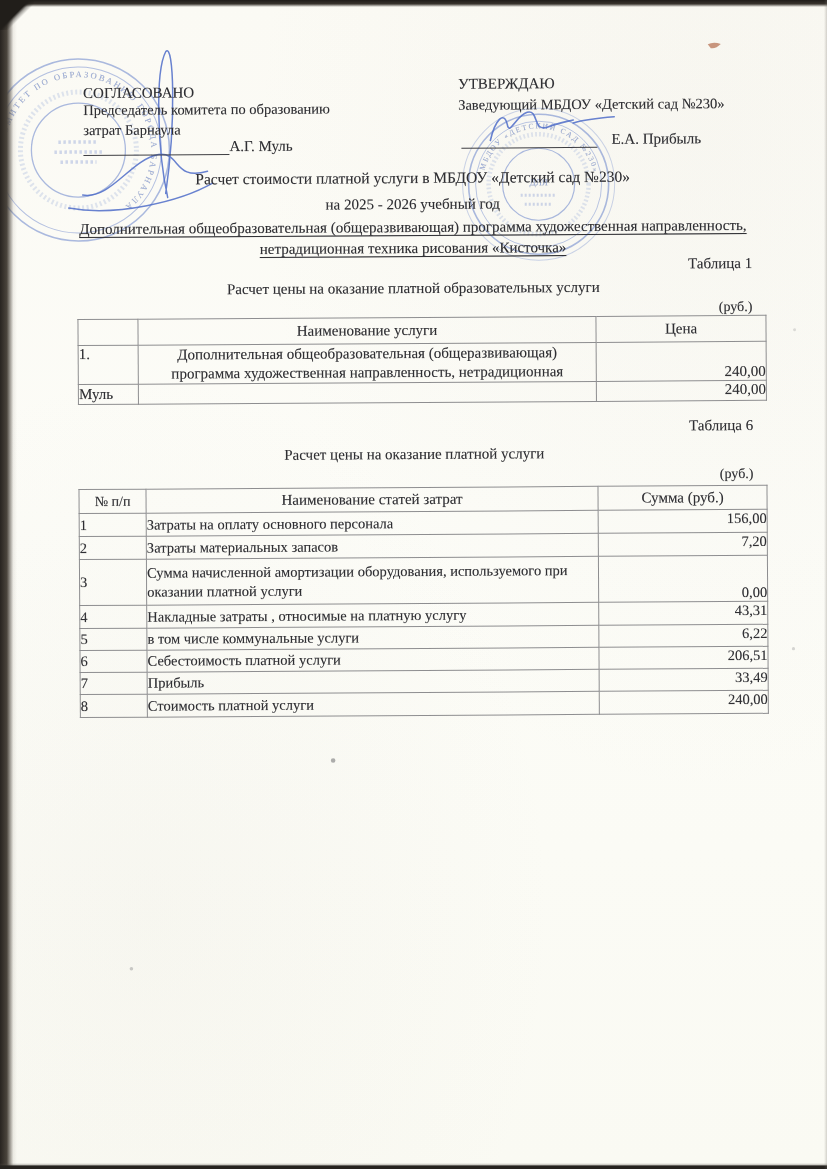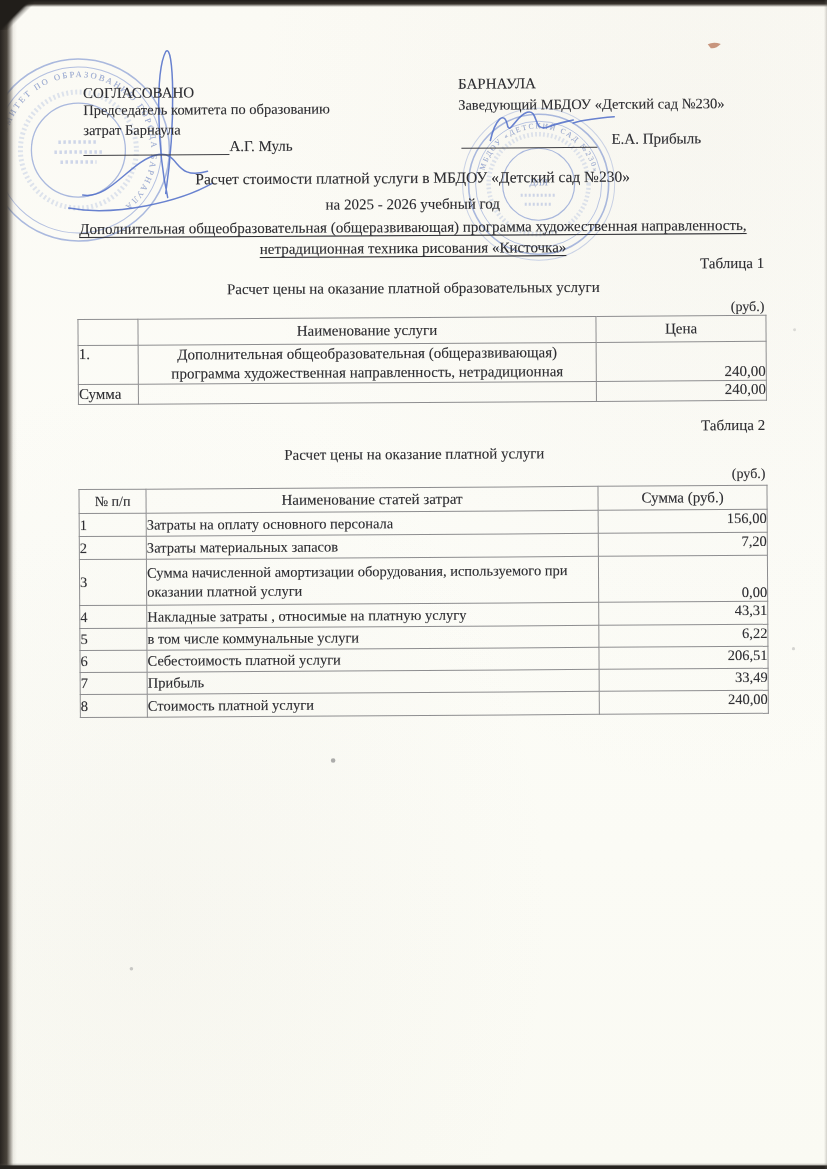--- a/index.html
+++ b/index.html
@@ -11,21 +11,21 @@
       linear-gradient(180deg,#fbfaf4 0%,#fcfcf7 45%,#fafaf3 100%);
     font-family:"Liberation Serif","DejaVu Serif",serif;
     color:#2f2f33;
   }
   .doc { position:absolute; inset:0; transform:rotate(-0.35deg); transform-origin:50% 35%;
          text-shadow:0.2px 0.2px 0.45px rgba(50,50,55,0.35); }
   .abs { position:absolute; }
   .hdr { font-size:15px; line-height:19px; white-space:nowrap; }
   .center-line { position:absolute; left:62px; width:704px; text-align:center; font-size:15px; white-space:nowrap; }
   .uline { text-decoration:underline; text-underline-offset:3px; text-decoration-thickness:1px; }
-  .right-label { position:absolute; right:62px; font-size:15px; white-space:nowrap; }
+  .right-label { position:absolute; right:74px; font-size:15px; white-space:nowrap; }
   .sig-line { display:inline-block; border-bottom:1.2px solid #3e3e42; height:14px; vertical-align:bottom; }
   .sig-name { font-size:15px; }
 
   table.t { position:absolute; left:78px; width:688px; border-collapse:collapse; table-layout:fixed;
             font-size:14.5px; }
   table.t td, table.t th { border:1px solid #8e8e90; padding:0; font-weight:normal; overflow:hidden; }
   table.t th { text-align:center; vertical-align:middle; font-size:15px; }
   .c-num  { text-align:left; vertical-align:middle; padding:1px 2px 1px 5px; }
   .c-name { text-align:left; vertical-align:middle; padding:2px 4px 2px 7px; line-height:19px; }
   .c-name-center { text-align:center; vertical-align:middle; line-height:19px; font-size:15px; }
@@ -104,21 +104,21 @@
       </g>
     </svg>
 
     <div class="abs hdr" style="top:82px;  left:85px;">СОГЛАСОВАНО</div>
     <div class="abs hdr" style="top:99px;  left:85px; font-size:14.5px;">Председатель комитета по образованию</div>
     <div class="abs hdr" style="top:119px; left:85px; font-size:14.5px;">затрат Барнаула</div>
     <div class="abs" style="top:136px; left:85px; white-space:nowrap;">
       <span class="sig-line" style="width:146px;"></span><span class="sig-name">А.Г. Муль</span>
     </div>
 
-    <div class="abs hdr" style="top:75px; left:460px;">БАРНАУЛА</div>
+    <div class="abs hdr" style="top:75px; left:460px;">УТВЕРЖДАЮ</div>
     <div class="abs hdr" style="top:96px; left:460px; font-size:14.5px;">Заведующий МБДОУ «Детский сад №230»</div>
     <div class="abs" style="top:131px; left:463px; white-space:nowrap;">
       <span class="sig-line" style="width:136px;"></span><span class="sig-name" style="margin-left:14px;">Е.А. Прибыль</span>
     </div>
 
     <div class="center-line" style="top:169px; font-size:15.5px;">Расчет стоимости платной услуги в МБДОУ «Детский сад №230»</div>
     <div class="center-line" style="top:196px;">на 2025 - 2026 учебный год</div>
     <div class="center-line uline" style="top:219px;">Дополнительная общеобразовательная (общеразвивающая) программа художественная направленность,</div>
     <div class="center-line uline" style="top:240px;">нетрадиционная техника рисования «Кисточка»</div>
 
@@ -140,28 +140,28 @@
       </tr>
       <tr style="height:38px;">
         <td class="c-num" style="vertical-align:top; font-size:15px;">1.</td>
         <td class="c-name-center">
           <div>Дополнительная общеобразовательная (общеразвивающая)</div>
           <div>программа художественная направленность, нетрадиционная</div>
         </td>
         <td class="c-val-bottom" style="font-size:15px;">240,00</td>
       </tr>
       <tr style="height:20px;">
-        <td class="c-num bold" style="font-size:15px;">Сумма</td>
+        <td class="c-num bold" style="font-size:15px;">Муль</td>
         <td></td>
         <td class="c-val bold" style="font-size:15px;">240,00</td>
       </tr>
     </tbody>
       </table>
 
-    <div class="right-label" style="top:419px;">Таблица 2</div>
+    <div class="right-label" style="top:419px;">Таблица 6</div>
     <div class="center-line" style="top:446px;">Расчет цены на оказание платной услуги</div>
     <div class="right-label" style="top:468px; font-size:14px;">(руб.)</div>
 
     <table class="t" style="top:487px;">
       <colgroup>
           <col style="width:67px">
           <col style="width:452px">
           <col style="width:169px">
         </colgroup>
       <tbody>

